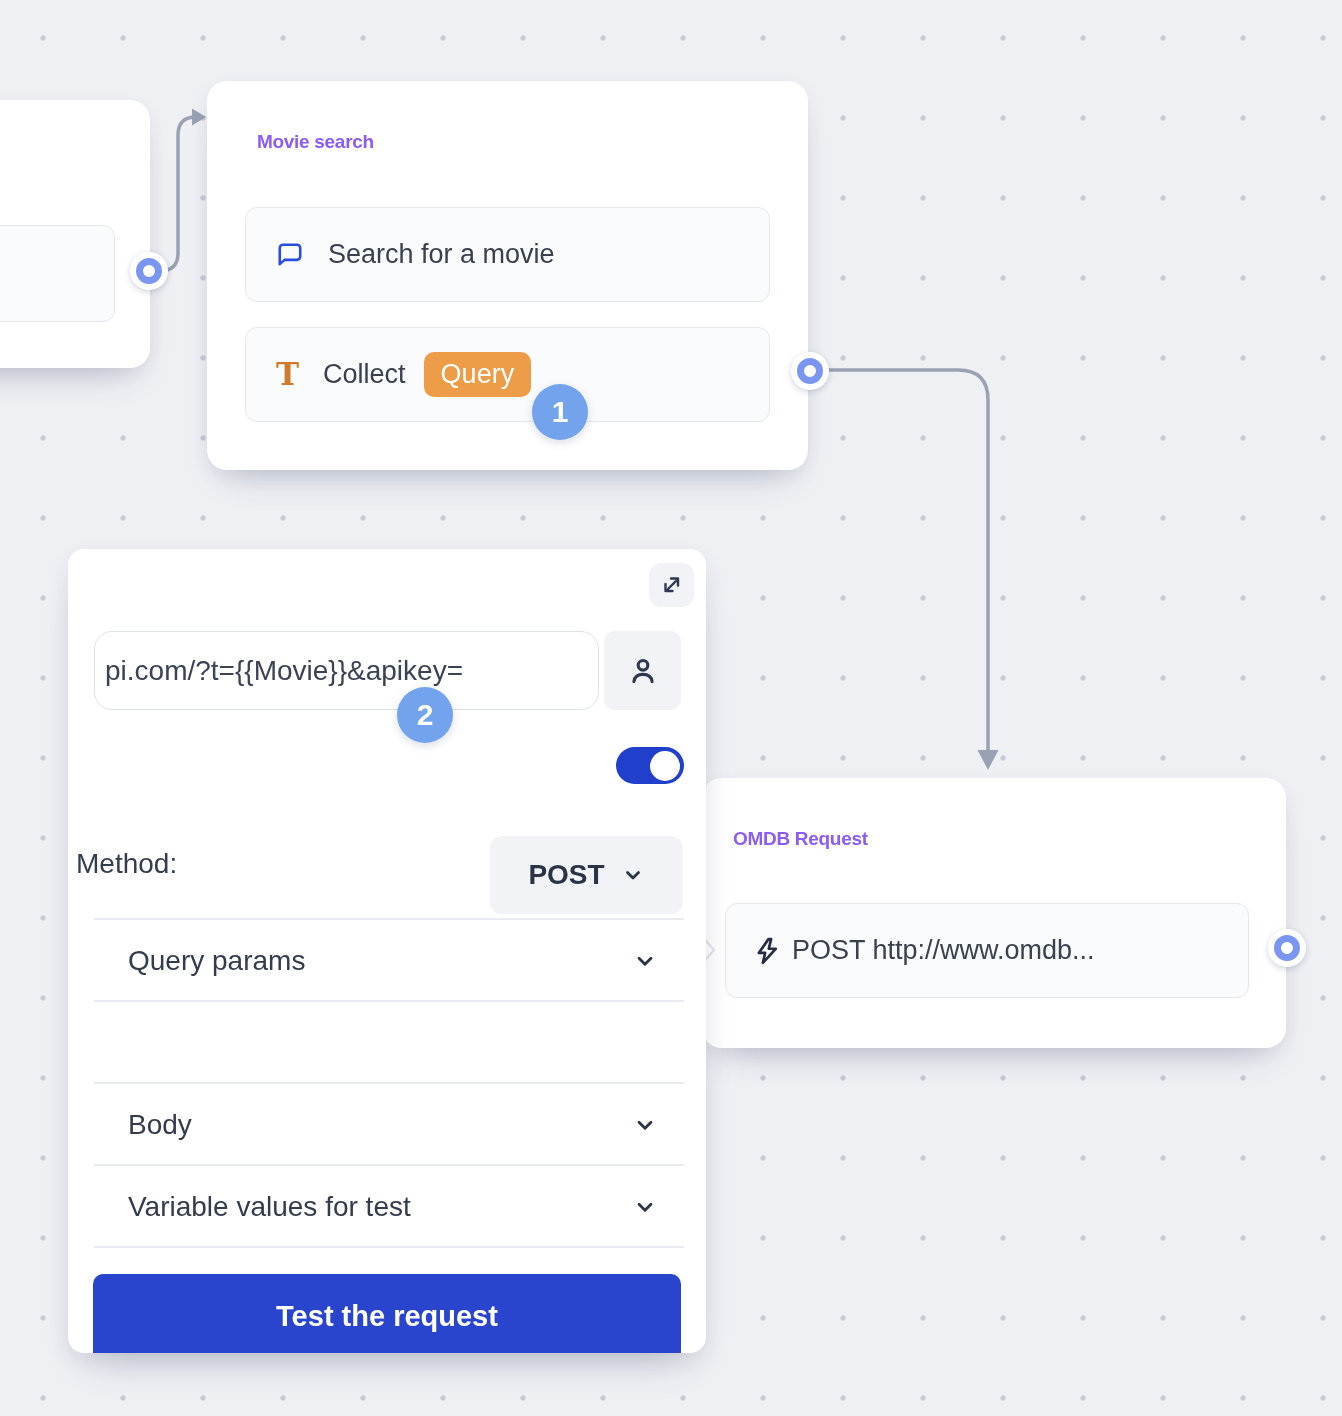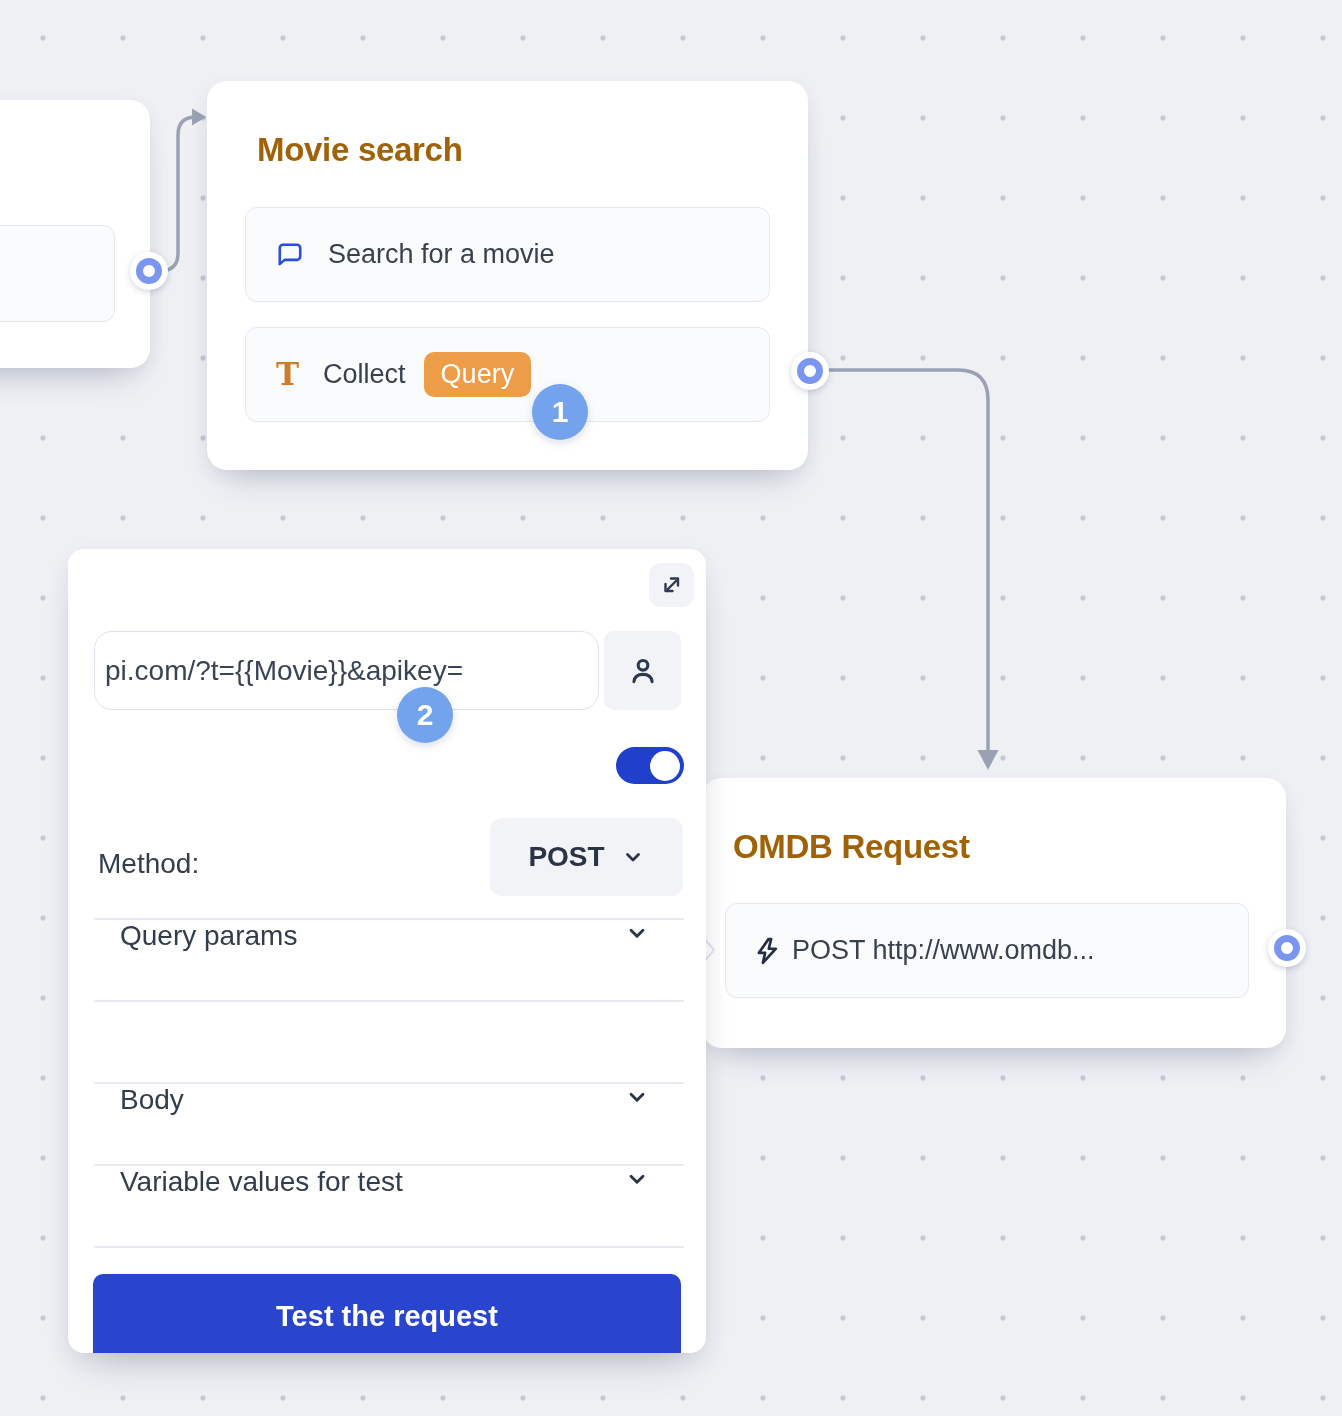--- a/index.html
+++ b/index.html
@@ -12,21 +12,21 @@
   }
   .card{
     position:absolute;background:#ffffff;border-radius:20px;
     box-shadow:0 22px 34px -20px rgba(45,55,90,.28),0 6px 18px rgba(45,55,90,.07);
   }
   .node-item{
     position:absolute;display:flex;align-items:center;gap:24px;
     background:#fafbfd;border:1.5px solid #e4e7ee;border-radius:12px;
     padding:0 10px 0 30px;font-size:27px;color:#39414f;
   }
-  .node-title{position:absolute;font-size:33px;color:#a16207;letter-spacing:-0.3px;}
+  .node-title{position:absolute;font-size:19px;color:#8b5cf6;letter-spacing:-0.3px;}
   .chip{
     display:inline-block;background:#ed9c47;color:#ffffff;border-radius:10px;
     padding:6px 17px;font-size:27px;line-height:1.2;
   }
   .step-badge{
     position:absolute;width:56px;height:56px;border-radius:50%;background:#73a3ec;
     color:#fff;font-size:30px;font-weight:bold;display:flex;align-items:center;justify-content:center;
     z-index:45;box-shadow:0 3px 8px rgba(50,70,120,.18);
   }
   .port-halo{
@@ -50,27 +50,27 @@
     border:1.5px solid #dde1e9;border-radius:18px;background:#fff;
     font-size:28px;color:#3a4353;padding:0 4px 0 10px;outline:none;white-space:nowrap;overflow:hidden;
   }
   .panel-label{position:absolute;font-size:28px;color:#343d4e;}
   .toggle{
     position:absolute;left:548px;top:198px;width:68px;height:37px;border-radius:19px;
     background:#2040cb;
   }
   .toggle .knob{position:absolute;right:4px;top:3.5px;width:30px;height:30px;border-radius:50%;background:#fff;}
   .select{
-    position:absolute;left:422px;top:269px;width:193px;height:78px;border-radius:12px;
+    position:absolute;left:422px;top:287px;width:193px;height:78px;border-radius:12px;
     background:#f1f3f6;display:flex;align-items:center;justify-content:center;gap:16px;
     font-size:28px;font-weight:600;color:#2b3445;cursor:pointer;
   }
   .divider{position:absolute;left:26px;width:590px;height:2px;background:#e8ebf0;}
   .section-row{
-    position:absolute;left:18px;width:590px;height:82px;display:flex;align-items:flex-start;
+    position:absolute;left:26px;width:590px;height:82px;display:flex;align-items:center;
     justify-content:space-between;padding:0 26px 0 34px;font-size:28px;color:#333c4c;cursor:pointer;
   }
   .test-btn{
     position:absolute;left:25px;top:725px;width:588px;height:96px;background:#2945cd;
     border:none;border-radius:10px;color:#fff;font-size:29px;font-weight:600;
     display:flex;align-items:flex-start;justify-content:center;padding-top:26px;cursor:pointer;
   }
   .conn{position:absolute;left:0;top:0;z-index:5;pointer-events:none;}
   .t-glyph{font-family:"DejaVu Serif","Liberation Serif",serif;font-weight:700;font-size:31px;color:#cf7b2e;line-height:1;}
 </style>
@@ -133,21 +133,21 @@
       <svg width="34" height="34" viewBox="0 0 24 24">
         <circle cx="12" cy="8" r="3.4" fill="none" stroke="#2e3850" stroke-width="2.2"></circle>
         <path d="M5.6 19.5c.4-3.4 3-5.1 6.4-5.1s6 1.7 6.4 5.1" fill="none" stroke="#2e3850" stroke-width="2.2" stroke-linecap="round"></path>
       </svg>
     </div>
 
     <div class="toggle">
         <div class="knob"></div>
       </div>
 
-    <div class="panel-label" style="left:30px;top:299px;">Method:</div>
+    <div class="panel-label" style="left:8px;top:299px;">Method:</div>
     <div class="select">
       <span>POST</span>
       <svg width="24" height="24" viewBox="0 0 24 24">
         <path d="M6.5 9.5 12 15l5.5-5.5" fill="none" stroke="#2b3445" stroke-width="2.8" stroke-linecap="round" stroke-linejoin="round"></path>
       </svg>
     </div>
 
     <div class="divider" style="top:369px;"></div>
 
     <div class="section-row" style="top:371px;">

